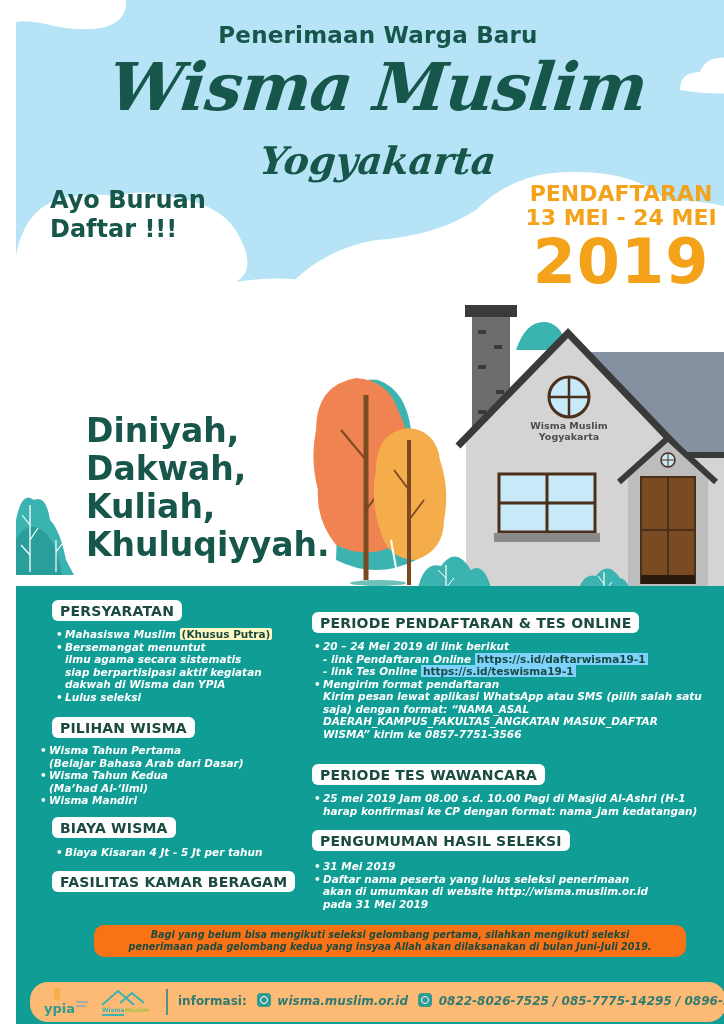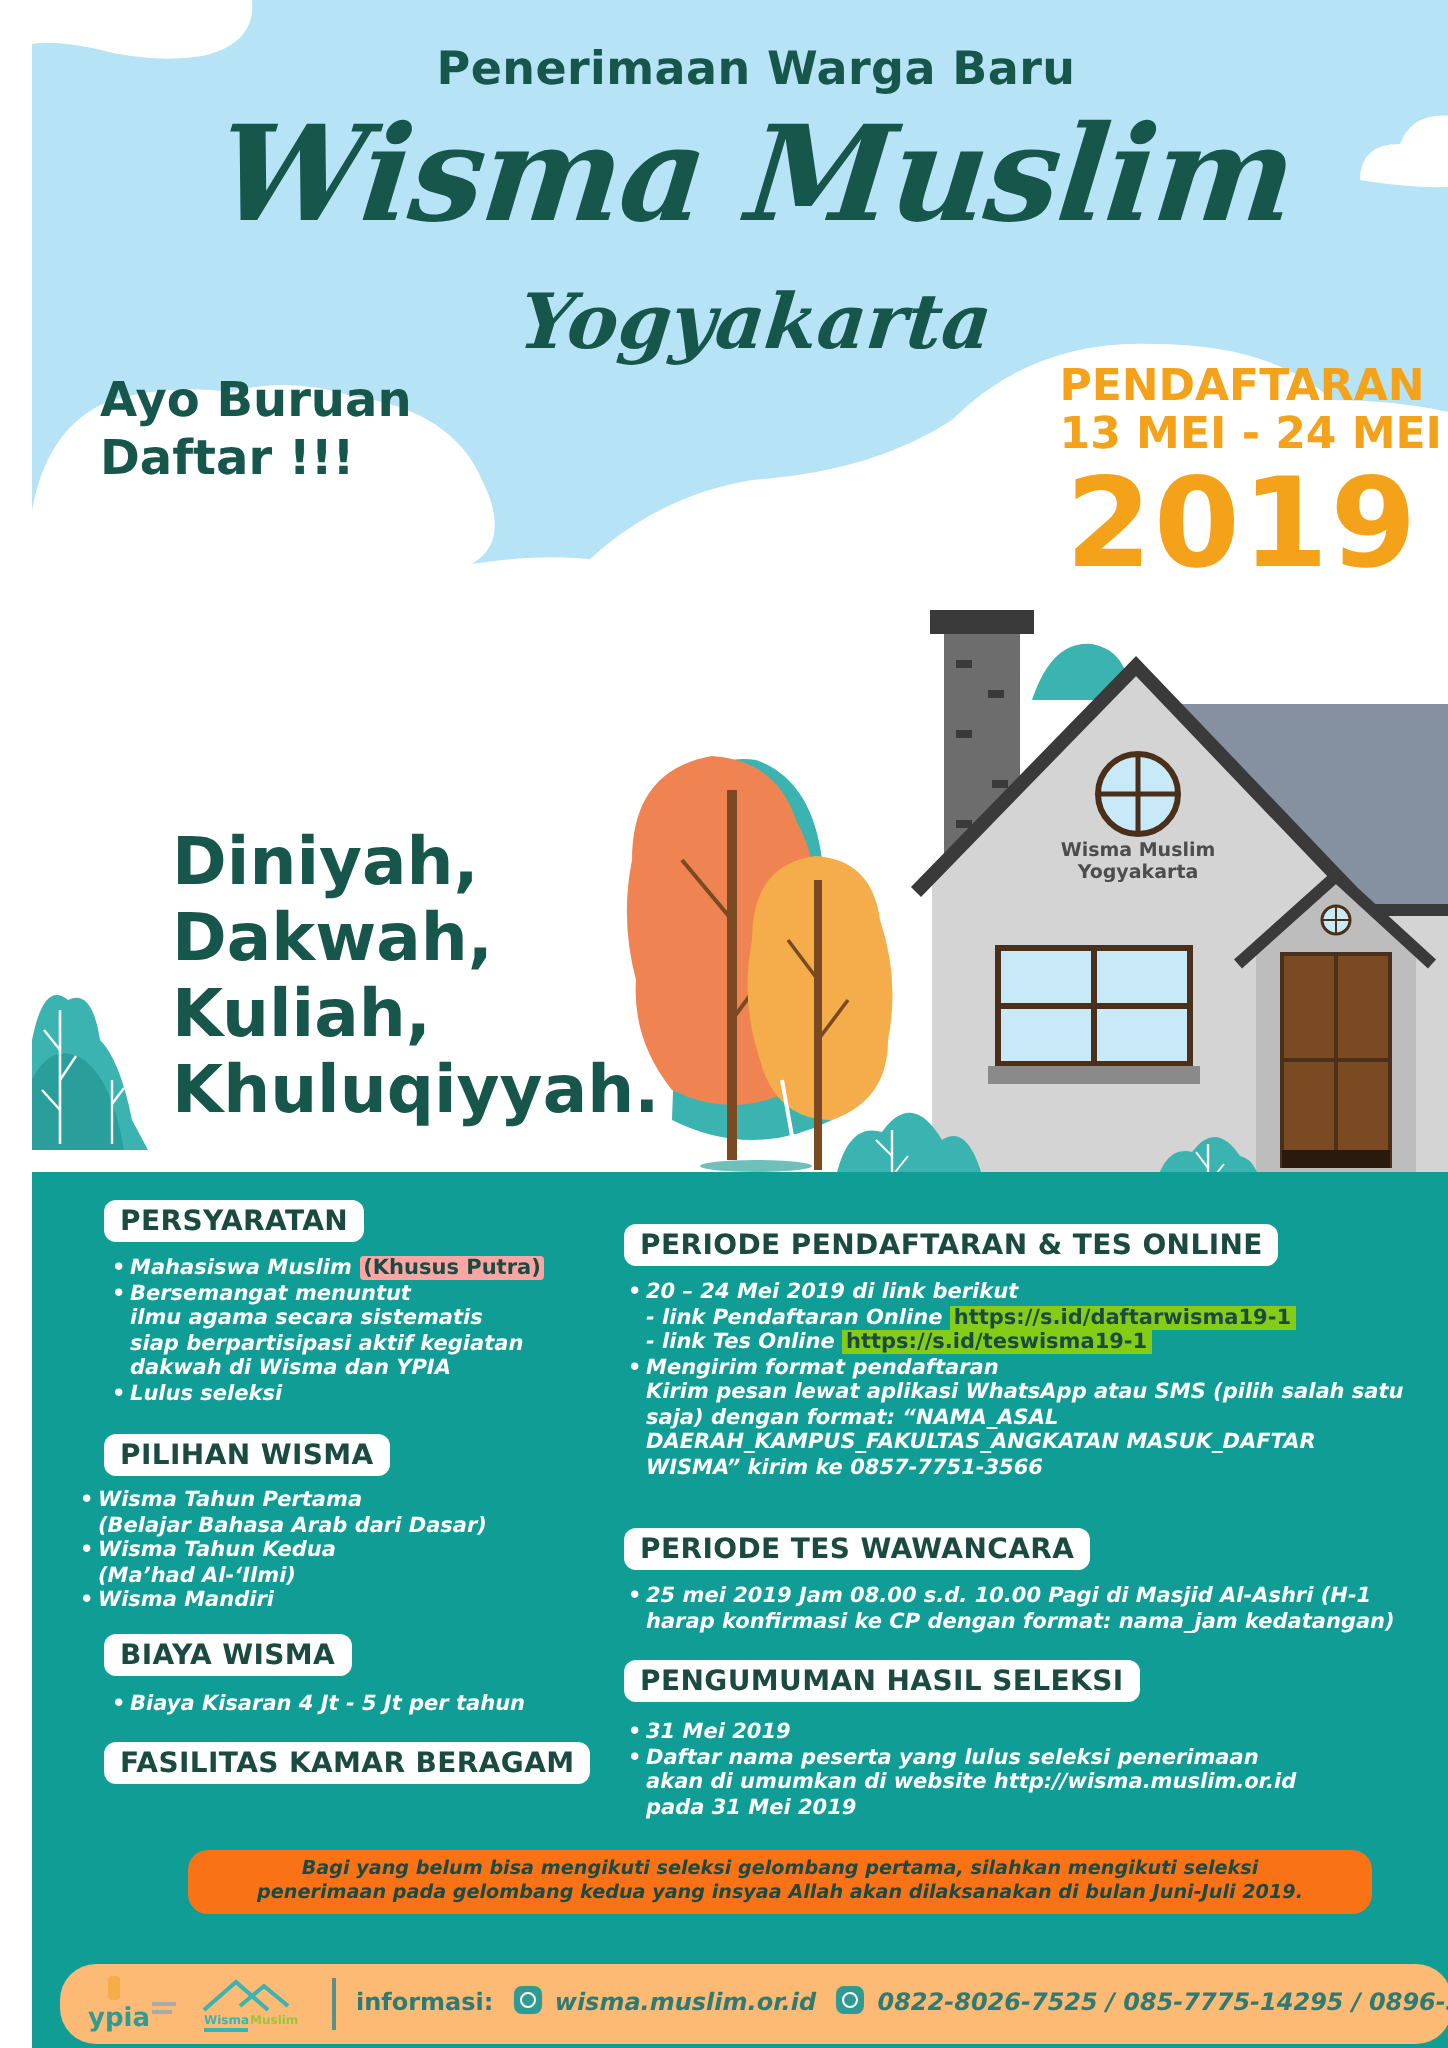--- a/index.html
+++ b/index.html
@@ -12,38 +12,38 @@
   .sky svg { position: absolute; left: 0; top: 0; }
 
   
   .subtitle { position: absolute; left: 0; top: 22px; width: 724px; text-align: center; font-size: 23px; font-weight: bold; color: #17564a; letter-spacing: 0.2px; }
   .title { position: absolute; left: 0; top: 48px; width: 724px; text-align: center; font-family: "DejaVu Serif", serif; font-style: italic; font-weight: bold; font-size: 66px; color: #17564a; letter-spacing: -1px; transform: skewX(-6deg); }
   .city { position: absolute; left: 0; top: 138px; width: 724px; text-align: center; font-family: "DejaVu Serif", serif; font-style: italic; font-weight: bold; font-size: 38px; color: #17564a; transform: skewX(-6deg); }
 
   .cta { position: absolute; left: 34px; top: 186px; font-size: 24px; font-weight: bold; color: #17564a; line-height: 29px; }
   .reg { position: absolute; left: 505px; top: 182px; width: 200px; text-align: center; color: #f3a21a; font-weight: bold; }
   .reg .l1 { font-size: 22px; line-height: 24px; }
-  .reg .l2 { font-size: 22px; line-height: 24px; text-align: right; }
+  .reg .l2 { font-size: 22px; line-height: 24px; }
   .reg .year { font-size: 62px; line-height: 64px; letter-spacing: 1px; }
 
   .values { position: absolute; left: 70px; top: 412px; font-size: 33px; font-weight: bold; color: #17564a; line-height: 38px; }
 
   
   .scene { position: absolute; left: 0; top: 290px; width: 724px; height: 320px; }
 
   
   .teal { position: absolute; left: 0; top: 586px; width: 724px; height: 438px; background: #0f9d96; }
 
   .sec-head { position: absolute; background: #ffffff; color: #1b4a40; font-weight: bold; font-size: 14px; border-radius: 6px; padding: 3px 8px 2px 8px; letter-spacing: 0.2px; white-space: nowrap; }
   .sec-list { position: absolute; color: #ffffff; font-size: 10.5px; font-weight: bold; font-style: italic; line-height: 12.5px; list-style: none; }
   .sec-list li { position: relative; padding-left: 9px; }
   .sec-list li::before { content: "\2022"; position: absolute; left: 0; top: 0; font-style: normal; }
   .sec-list .sub { display: block; }
-  .tag { background: #fca5a5; color: #1b4a40; font-style: normal; padding: 0 2px; border-radius: 2px; }
-  .link { background: #84cc16; color: #1b4a40; font-style: normal; font-family: "DejaVu Sans", sans-serif; font-weight: bold; padding: 0 2px; }
+  .tag { background: #fef9c3; color: #1b4a40; font-style: normal; padding: 0 2px; border-radius: 2px; }
+  .link { background: #7dd3fc; color: #1b4a40; font-style: normal; font-family: "DejaVu Sans", sans-serif; font-weight: bold; padding: 0 2px; }
 
   .notice { position: absolute; left: 78px; top: 925px; width: 592px; height: 32px; background: #f97316; border-radius: 10px; color: #1b4a40; font-size: 9.6px; font-weight: bold; font-style: italic; text-align: center; line-height: 12px; padding-top: 4px; }
 
   .footer { position: absolute; left: 14px; top: 982px; width: 696px; height: 40px; background: #fdba74; border-radius: 18px; }
   .footer .logos { position: absolute; left: 10px; top: 5px; width: 120px; height: 30px; }
   .footer .divider { position: absolute; left: 136px; top: 7px; width: 2px; height: 26px; background: #5a8f88; }
   .footer .info { position: absolute; left: 148px; top: 11px; font-size: 12px; color: #2f7a72; white-space: nowrap; }
   .footer .info-label { font-weight: bold; font-style: normal; }
   .footer .ic { display: inline-block; width: 14px; height: 14px; background: #2f9b92; border-radius: 4px; vertical-align: -2px; margin: 0 3px 0 6px; position: relative; }
   .footer .ic::after { content: ""; position: absolute; left: 3px; top: 3px; width: 6px; height: 6px; border: 1.5px solid #ffffff; border-radius: 50%; }

